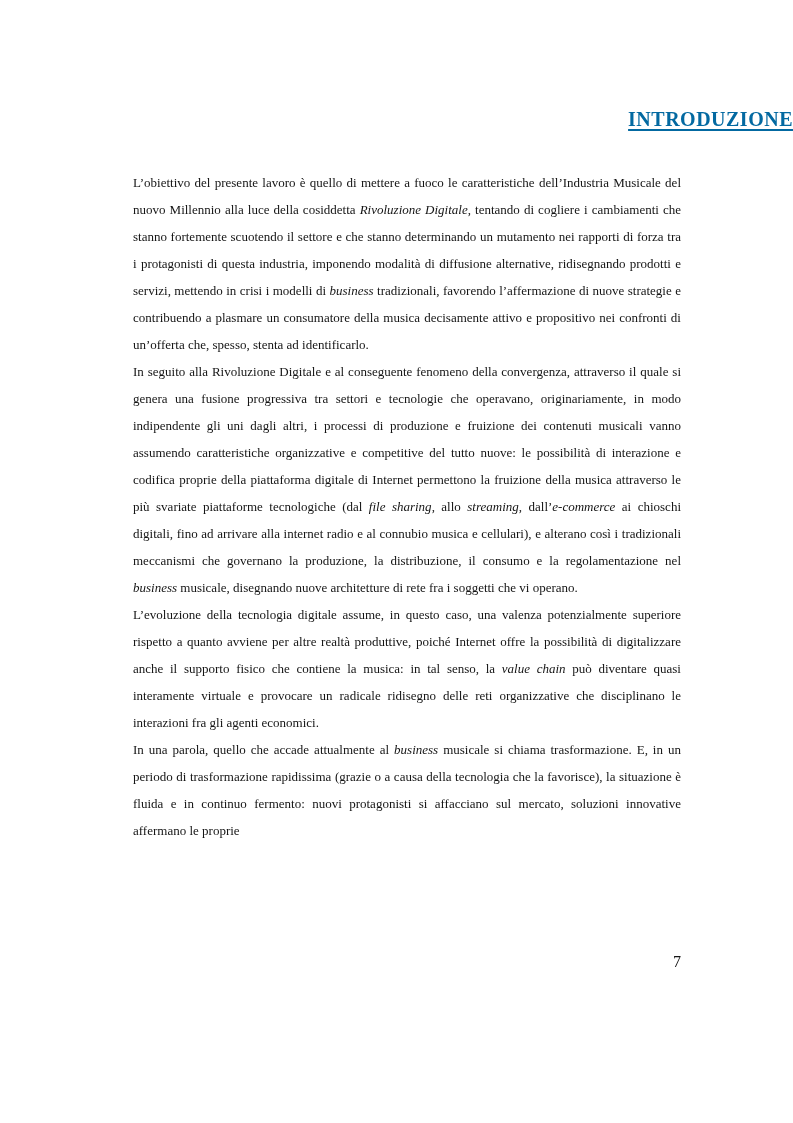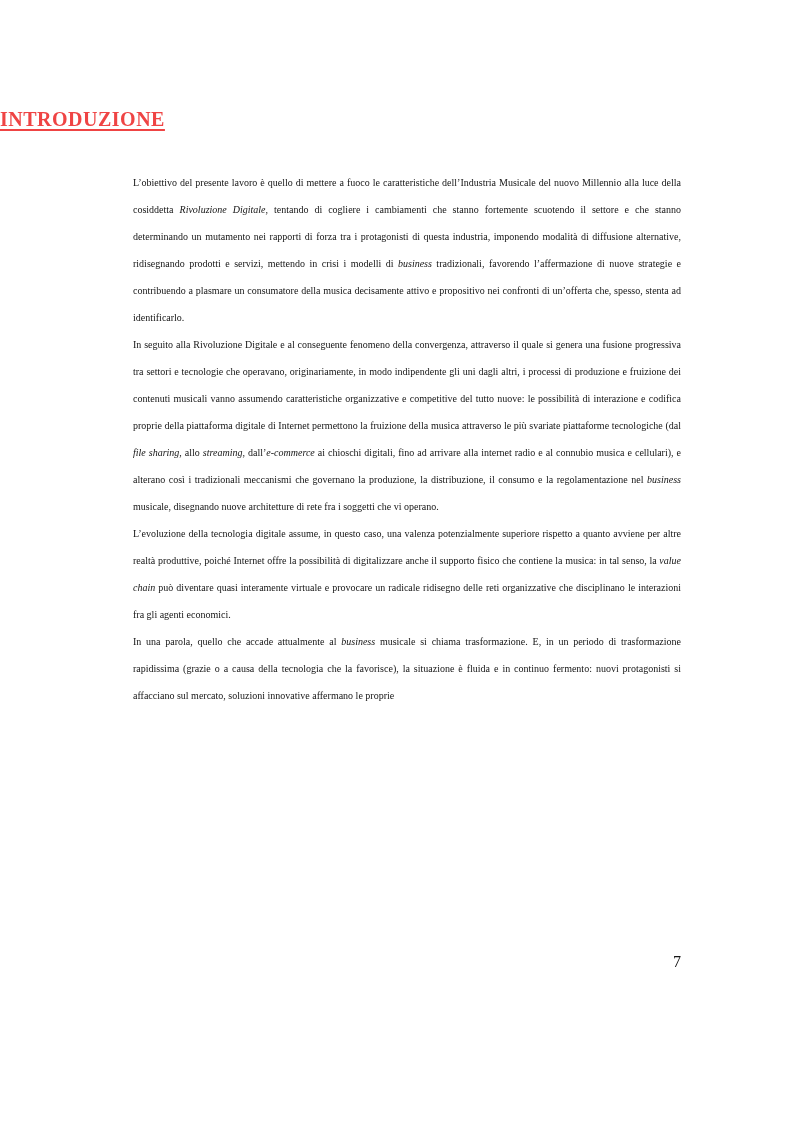--- a/index.html
+++ b/index.html
@@ -15,34 +15,34 @@
     overflow: hidden;
     font-family: "Liberation Serif", "DejaVu Serif", serif;
     color: #141414;
   }
   .doc-title {
     position: absolute;
     top: 108px;
     left: 0;
     right: 0;
     margin: 0;
-    text-align: left;
+    text-align: right;
     font-size: 20px;
     font-weight: bold;
     letter-spacing: 0.5px;
     text-decoration: underline;
     text-underline-offset: 3px;
-    color: #ef4444;
+    color: #0369a1;
   }
   .doc-body {
     position: absolute;
     top: 169px;
     left: 133px;
     width: 548px;
-    font-size: 10px;
+    font-size: 13px;
     line-height: 27px;
   }
   .para {
     margin: 0;
     padding: 0;
     text-align: justify;
     text-justify: inter-word;
   }
   .para em { font-style: italic; }
   .para strong { font-weight: normal; }

